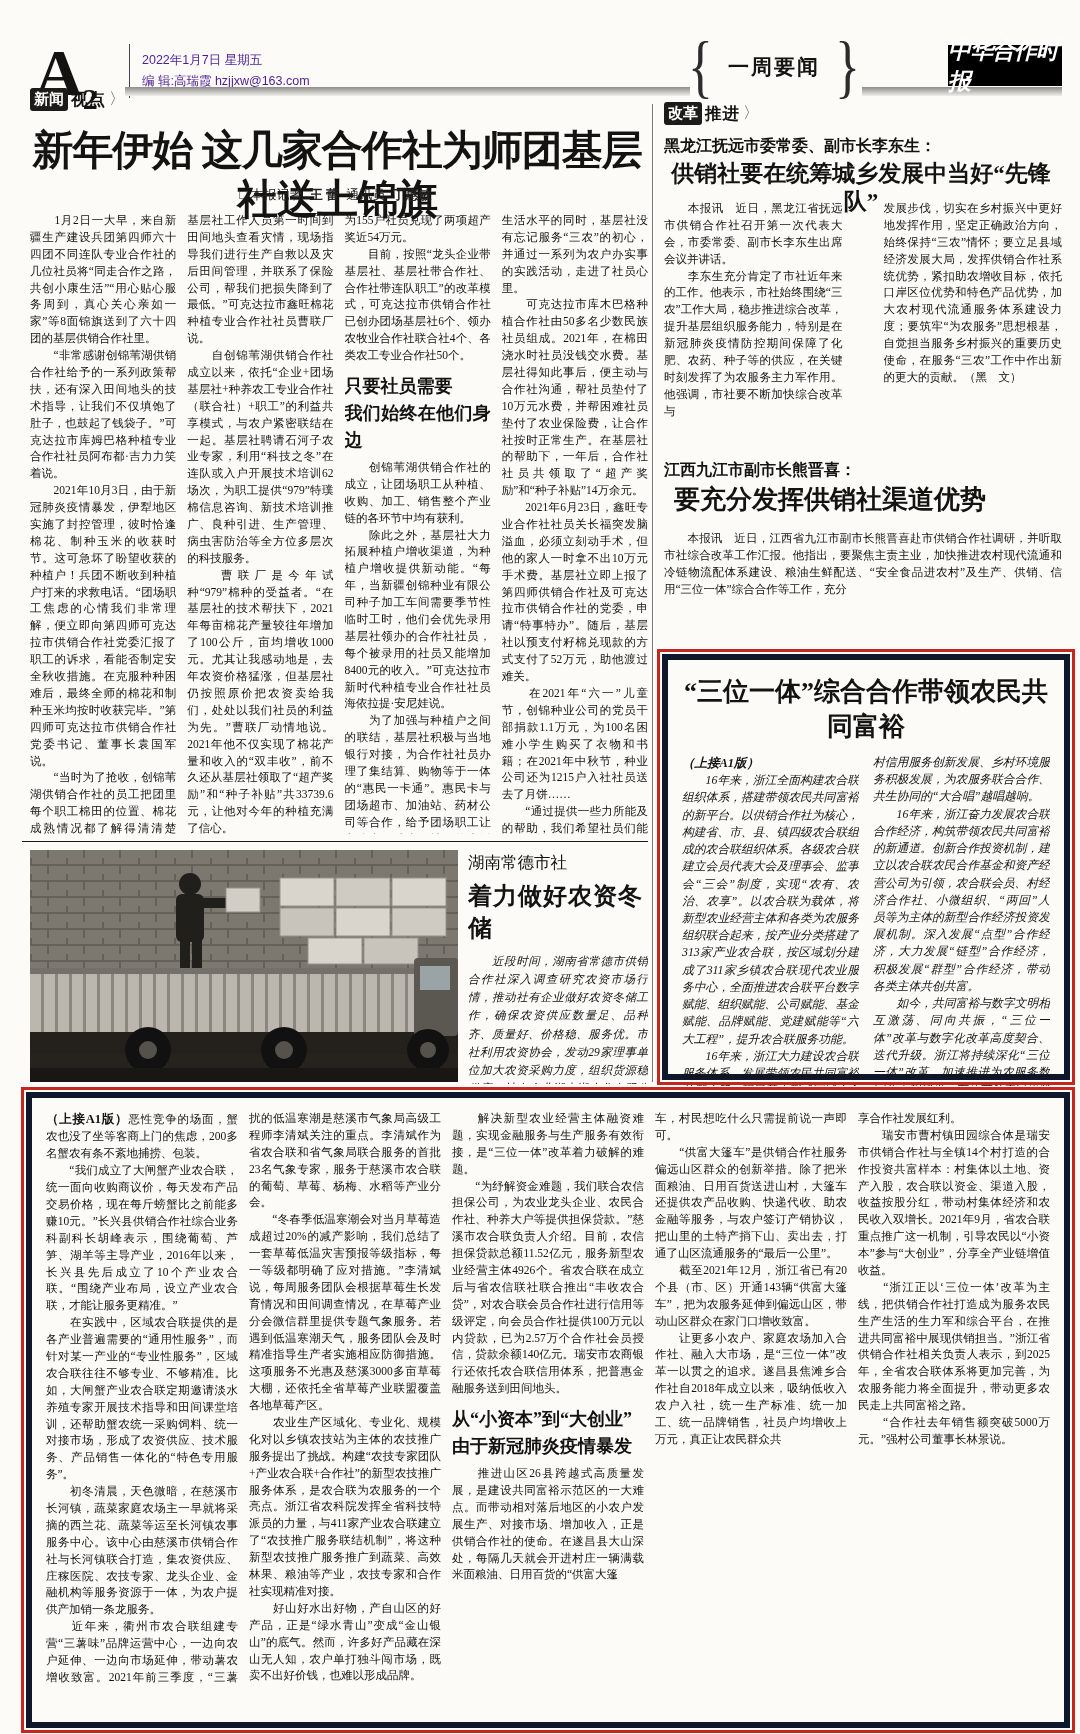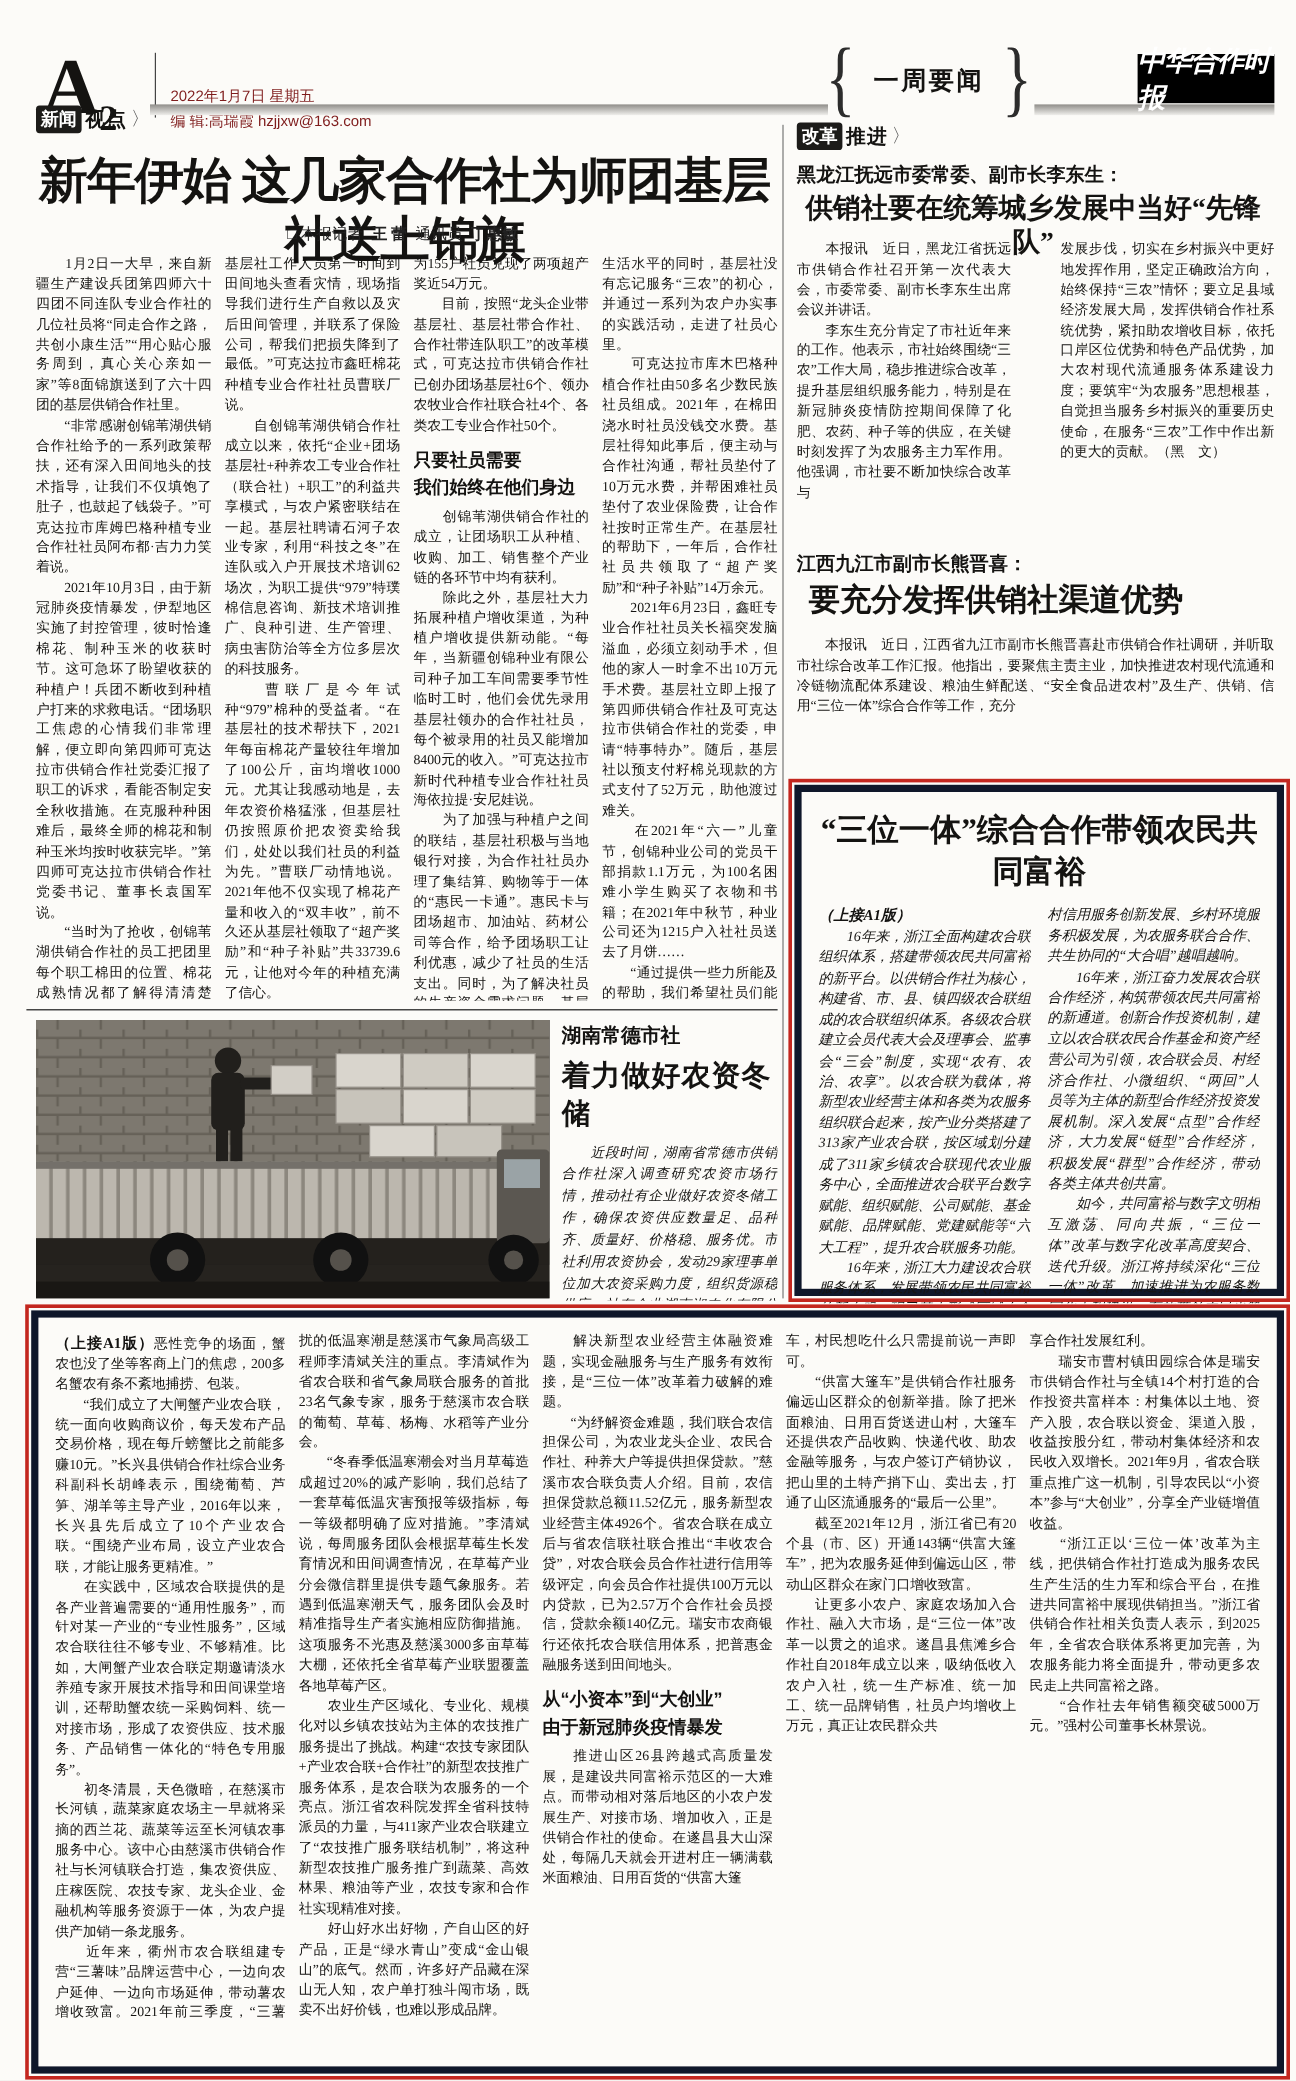--- a/index.html
+++ b/index.html
@@ -7,46 +7,46 @@
         font-family:"Liberation Serif","DejaVu Serif",serif;overflow:hidden;}
   .abs{position:absolute;}
   .justify{text-align:justify;}
   .preline{white-space:pre-line;}
   .sans{font-family:"Liberation Sans","DejaVu Sans",sans-serif;}
 
   
   .a-big{font-size:66px;font-weight:bold;line-height:1;}
   .a-sub{font-size:30px;font-weight:bold;vertical-align:-14px;}
   .hdr-divider{width:1px;background:#444;}
-  .date-block{font-size:12.5px;line-height:1.7;color:#7f1d1d;margin-top:20px;}
+  .date-block{font-size:12.5px;line-height:1.7;color:#4c1d95;}
   .grad-bar{height:9px;background:linear-gradient(to bottom,#8f8d89,#f0efec);}
   .week-title{font-size:21px;font-weight:bold;letter-spacing:2px;font-family:"Liberation Sans","DejaVu Sans",sans-serif;}
   .bracket{font-size:52px;font-weight:400;color:#2c2c2c;transform:scaleY(1.35);line-height:0.9;}
   .masthead{background:#000000;color:#fff;display:flex;align-items:center;justify-content:center;
             font-style:italic;font-weight:bold;font-size:23px;letter-spacing:-1px;transform:none;}
 
   
   .tag-row{display:flex;align-items:center;gap:3px;}
   .tag-box{background:#1c1b19;color:#fff;font-weight:bold;font-size:15px;padding:2px 4px;border-radius:3px;}
   .tag-rest{font-weight:bold;font-size:16.5px;letter-spacing:1px;}
   .tag-arrow{font-size:16px;color:#555;}
 
   
   .main-headline{font-size:41px;font-weight:bold;text-align:center;letter-spacing:-1px;line-height:1.2;}
   .byline{font-size:13px;text-align:center;color:#222;}
   .byline b{margin:0 4px;}
   .body-cols{display:flex;gap:11px;overflow:hidden;}
   .bcol{flex:1 1 0;font-size:11.5px;line-height:1.47;overflow:hidden;}
-  .subhead{font-family:Liberation Sans, sans-serif;font-weight:bold;font-size:15px;
+  .subhead{font-family:Liberation Serif, serif;font-weight:bold;font-size:18px;
            line-height:1.5;margin:9px 0 5px 0;white-space:pre-line;}
   .hrule{background:#1a1a1a;height:1px;}
   .vrule{background:#777;width:1px;}
 
   
-  .ps-kicker{font-family:"Liberation Sans","DejaVu Sans",sans-serif;font-weight:bold;font-size:16.5px;}
+  .ps-kicker{font-family:"Liberation Sans","DejaVu Sans",sans-serif;font-weight:normal;font-size:16.5px;}
   .ps-headline{font-size:24px;font-weight:bold;letter-spacing:1px;margin-top:6px;}
   .kai{font-style:italic;}
   .ps-body{font-size:11.5px;line-height:1.58;margin-top:8px;overflow:hidden;}
   .photo-frame{background:#26231f;overflow:hidden;}
 
   
   .r-kicker{font-family:"Liberation Sans","DejaVu Sans",sans-serif;font-weight:bold;font-size:16px;}
   .r-headline{font-size:23px;font-weight:bold;text-align:center;letter-spacing:0px;line-height:1.2;}
   .r-headline.big{font-size:26px;}
   .r-body{display:flex;gap:13px;overflow:hidden;}

